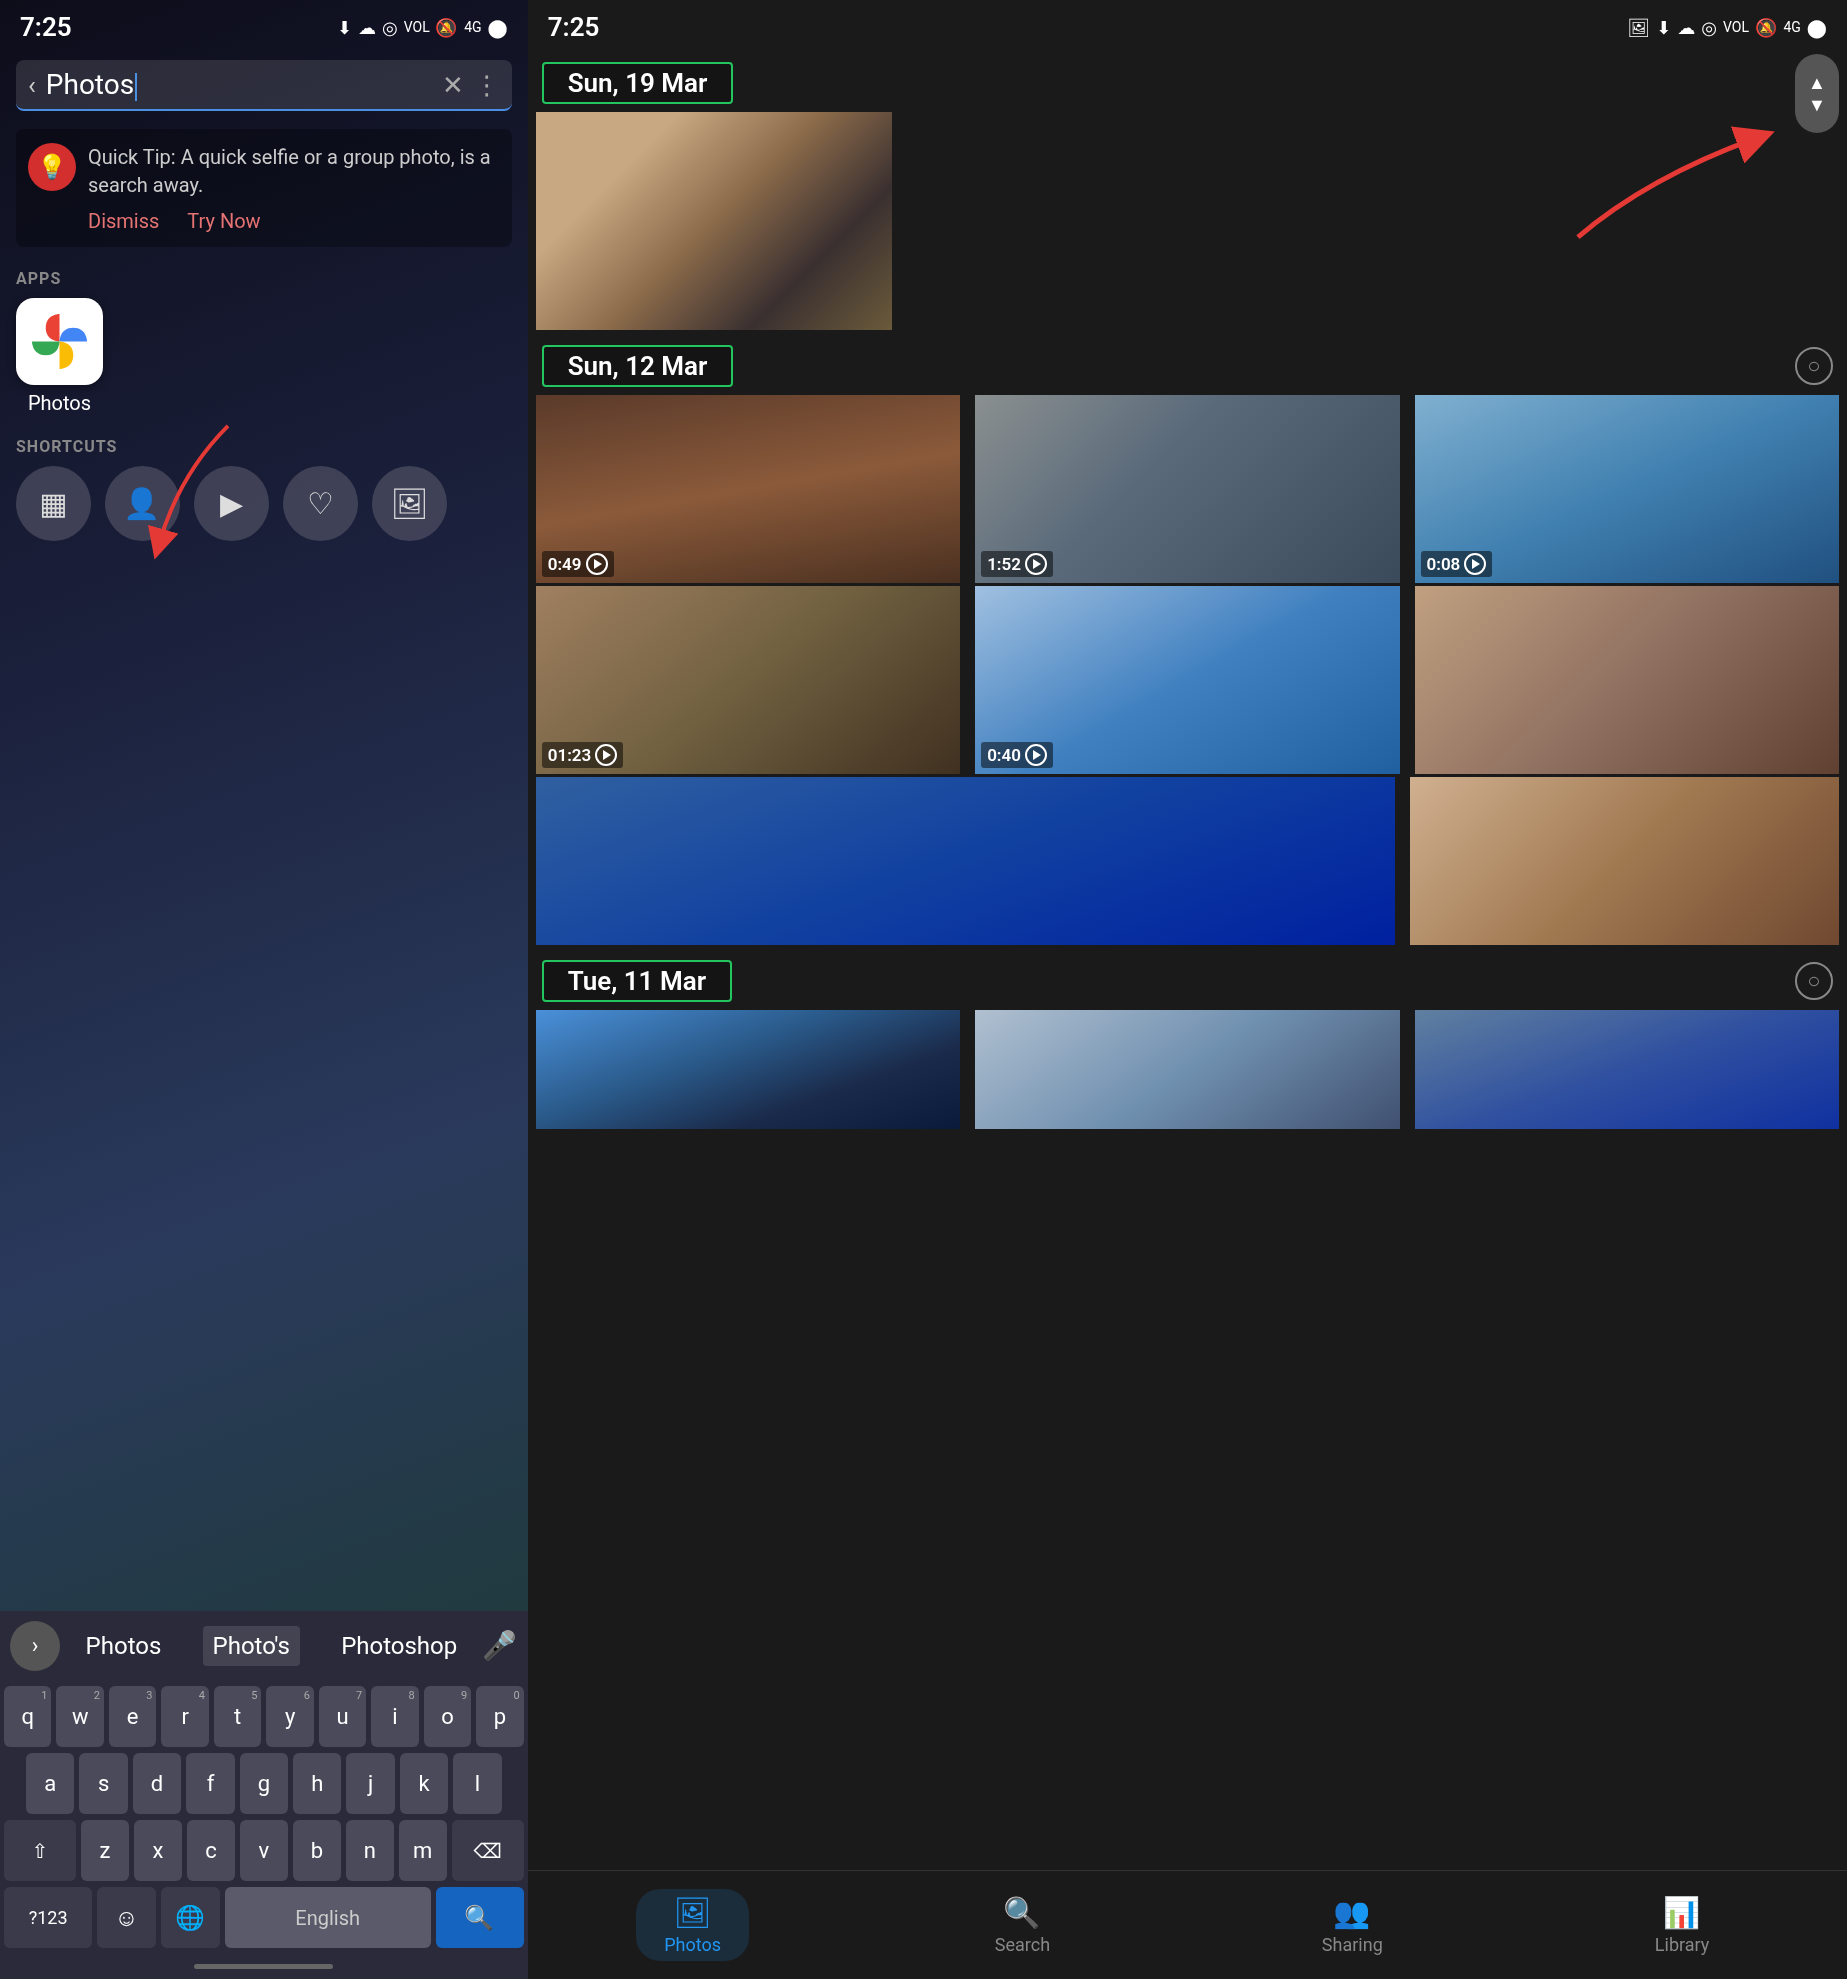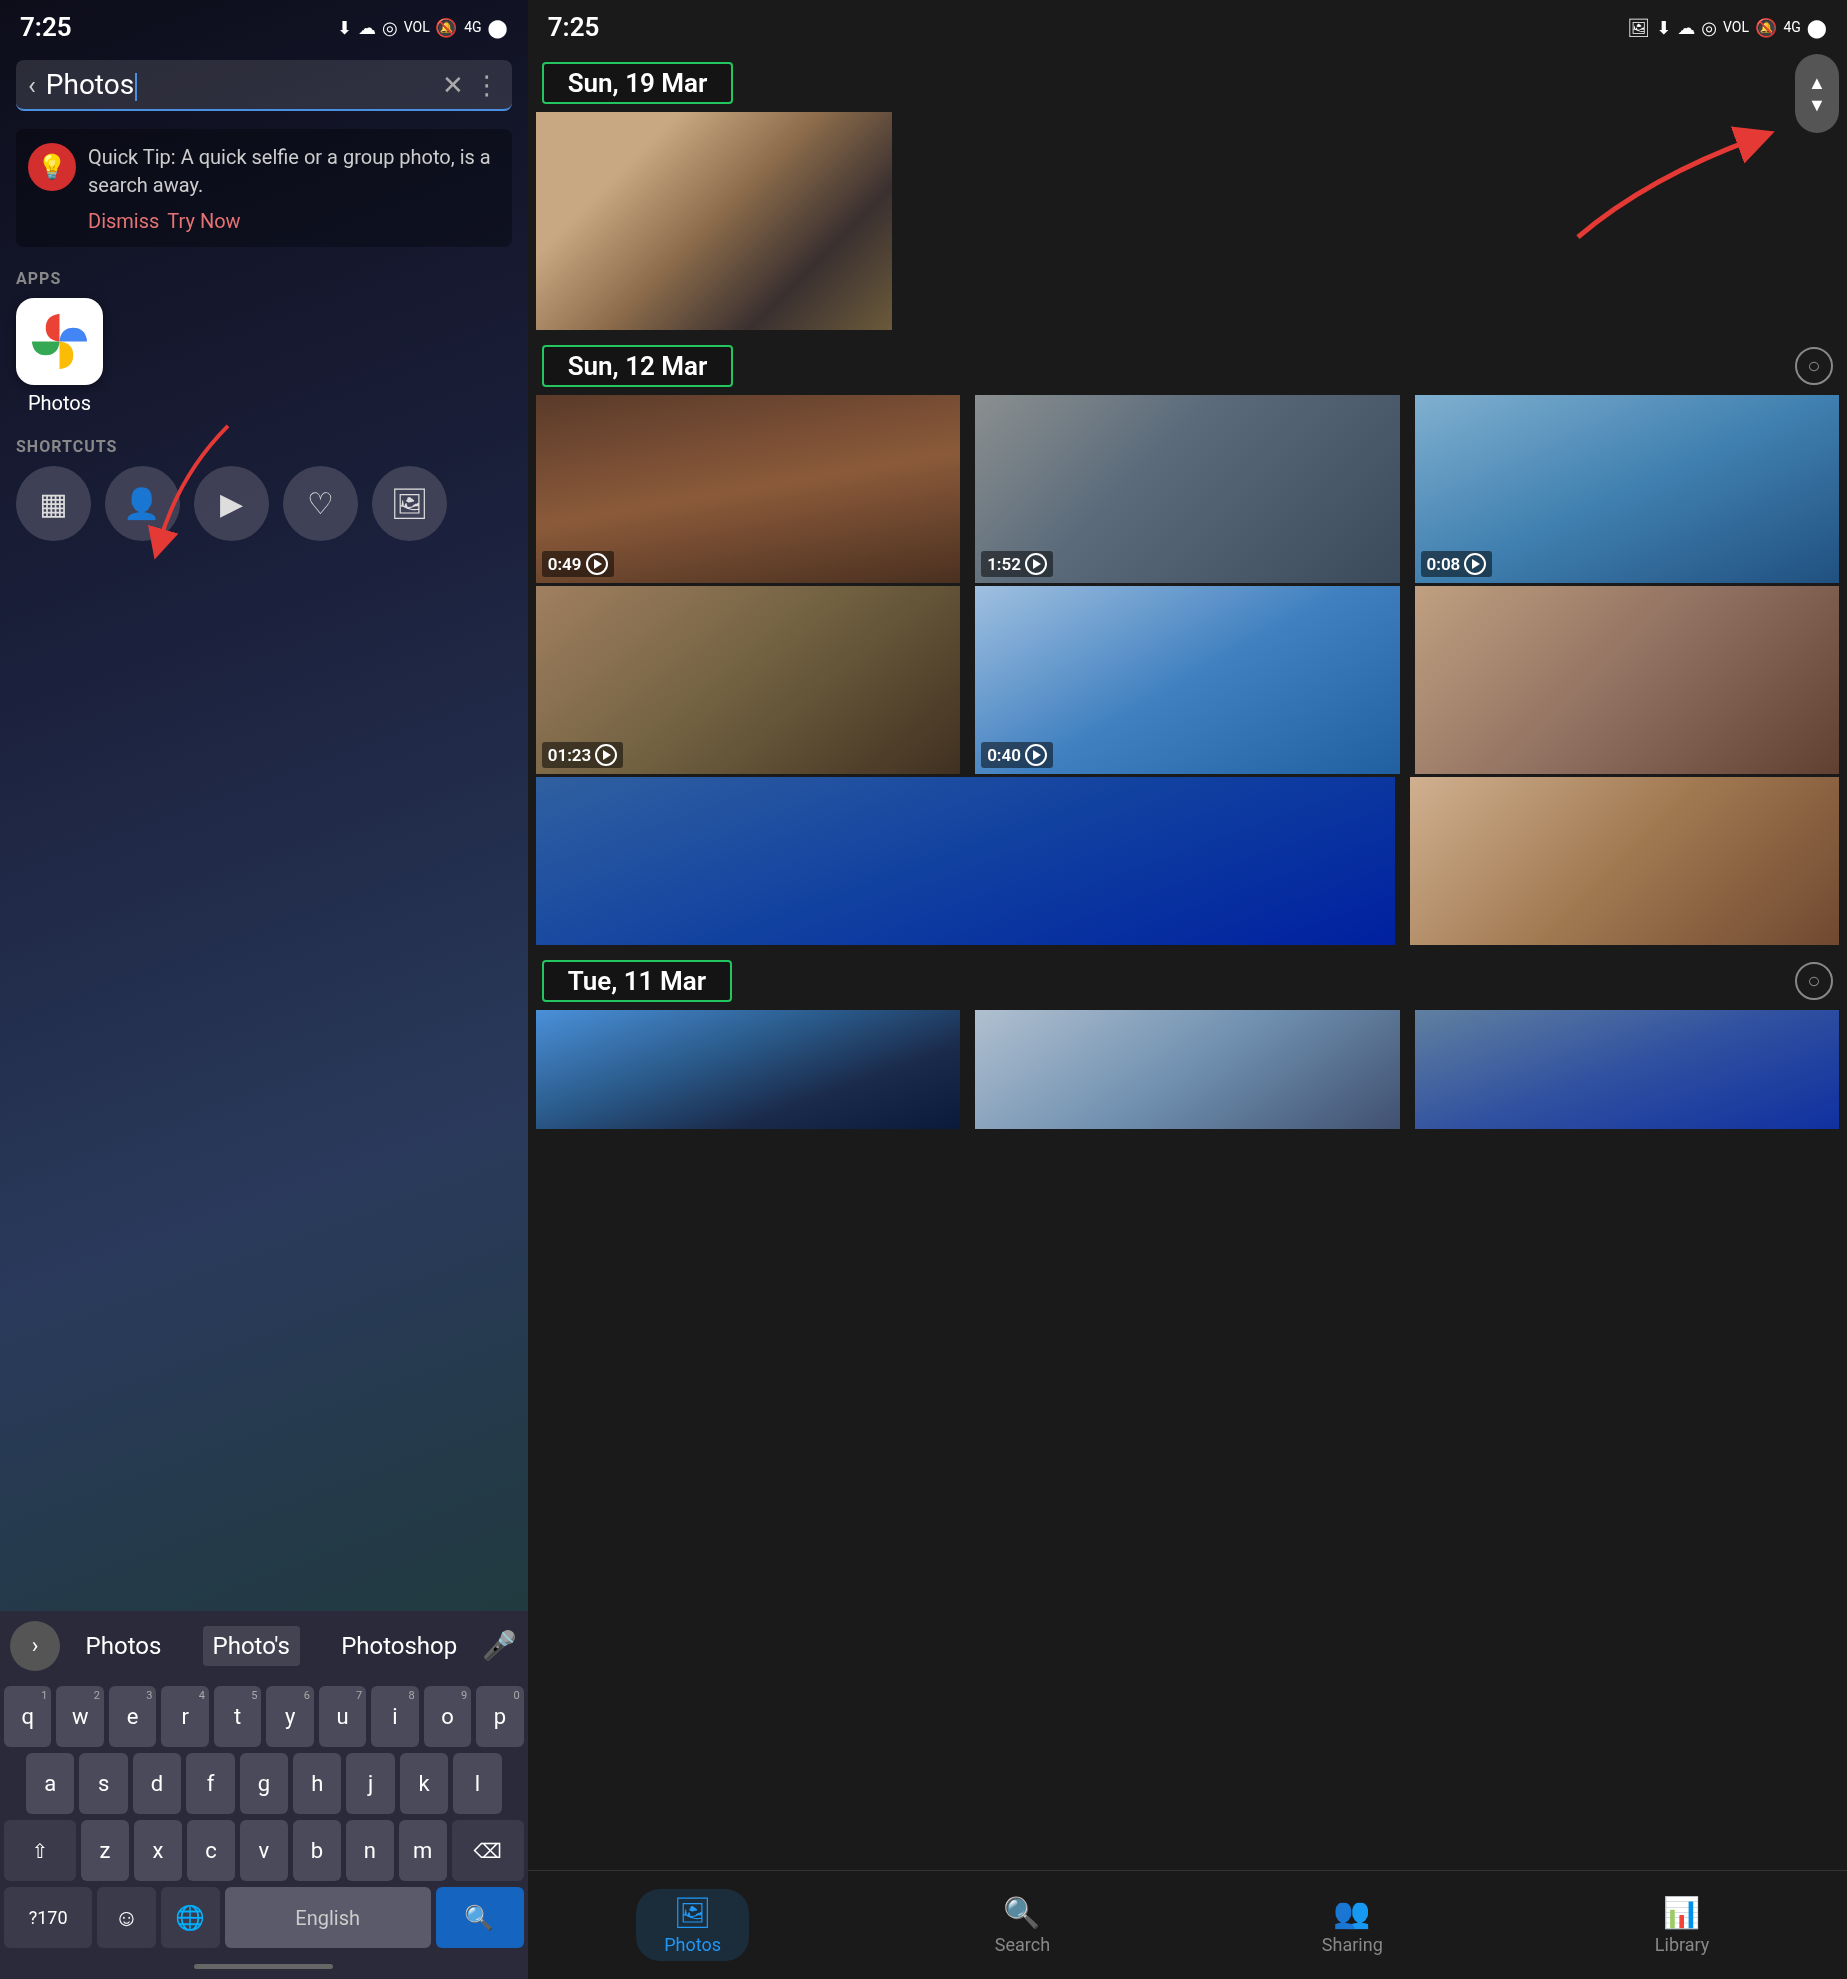--- a/index.html
+++ b/index.html
@@ -127,21 +127,21 @@
     .tip-content {
       flex: 1;
     }
     .tip-text {
       color: #ccc;
       font-size: 20px;
       line-height: 1.4;
     }
     .tip-actions {
       display: flex;
-      gap: 8px;
+      gap: 28px;
       margin-top: 10px;
     }
     .tip-dismiss {
       color: #e57373;
       font-size: 20px;
       cursor: pointer;
     }
     .tip-try {
       color: #e57373;
       font-size: 20px;
@@ -639,21 +639,21 @@
         <div class="key">x</div>
         <div class="key">c</div>
         <div class="key">v</div>
         <div class="key">b</div>
         <div class="key">n</div>
         <div class="key">m</div>
         <div class="key backspace special">⌫</div>
       </div>
 
       <div class="key-row">
-        <div class="key special" style="font-size:18px">?170</div>
+        <div class="key special" style="font-size:18px">?123</div>
         <div class="key emoji special">☺</div>
         <div class="key globe special">🌐</div>
         <div class="key space">English</div>
         <div class="key search-btn">🔍</div>
       </div>
     </div>
 
     <div class="bottom-indicator">
       <div class="bottom-bar"></div>
     </div>

